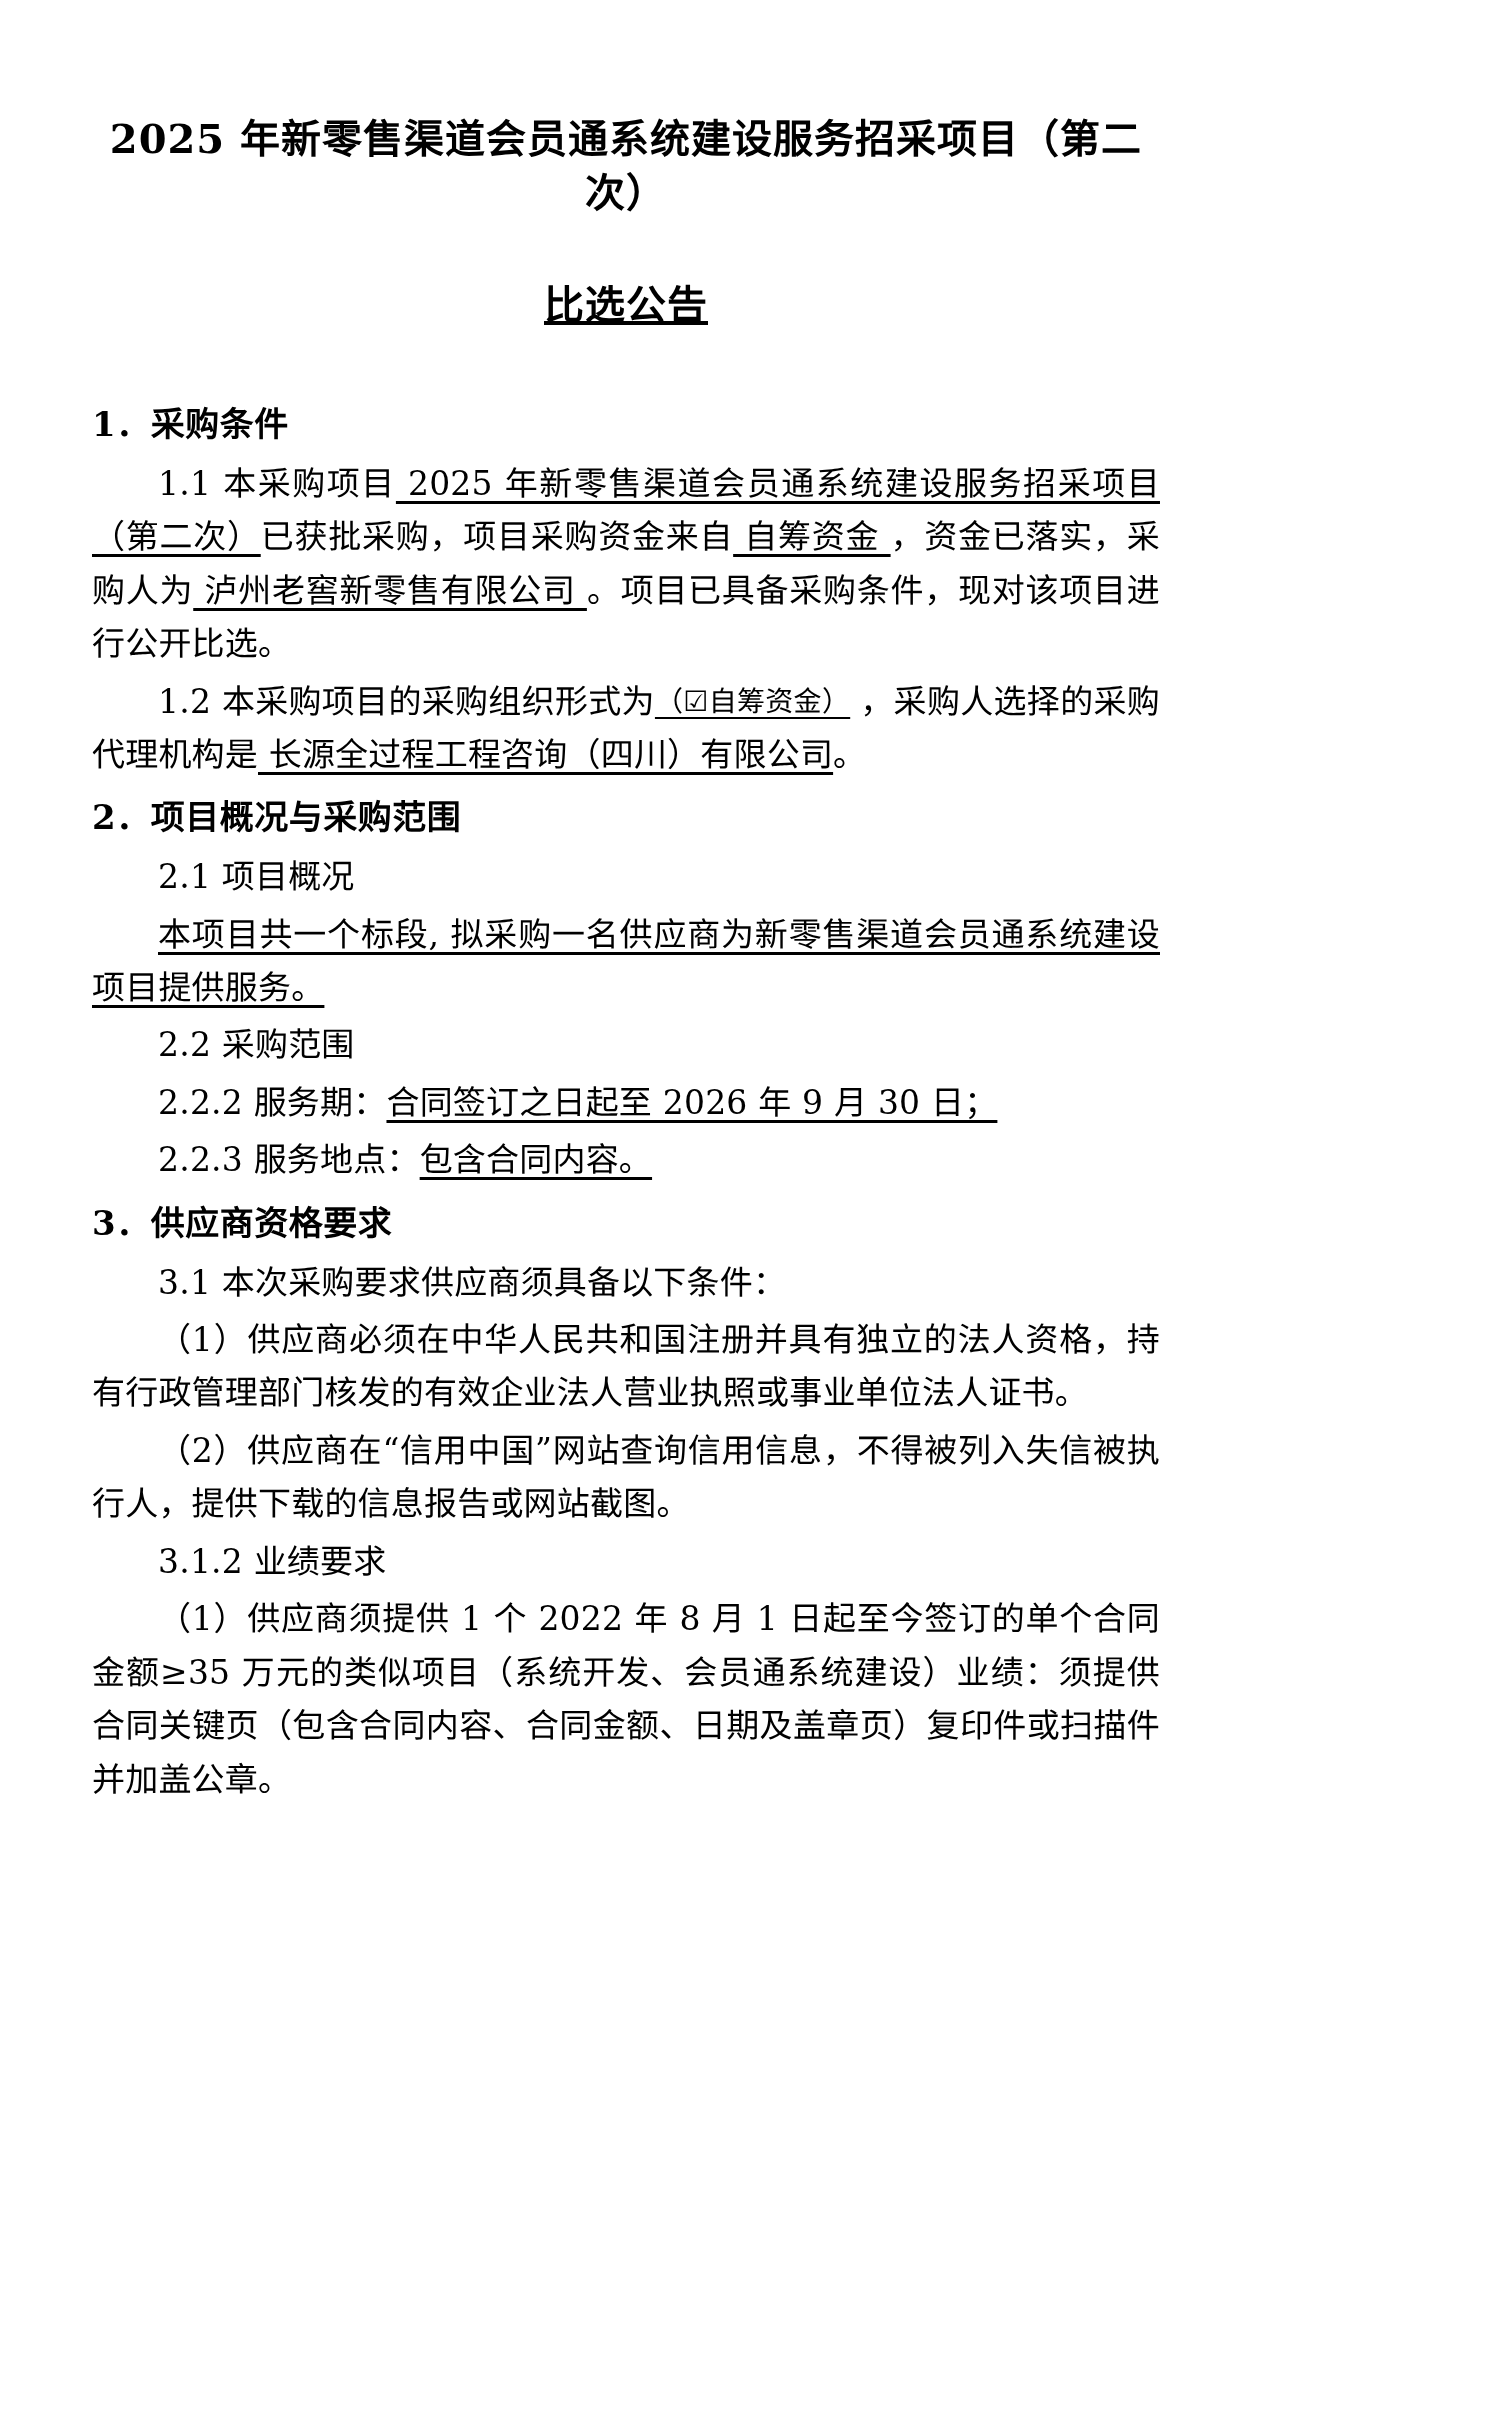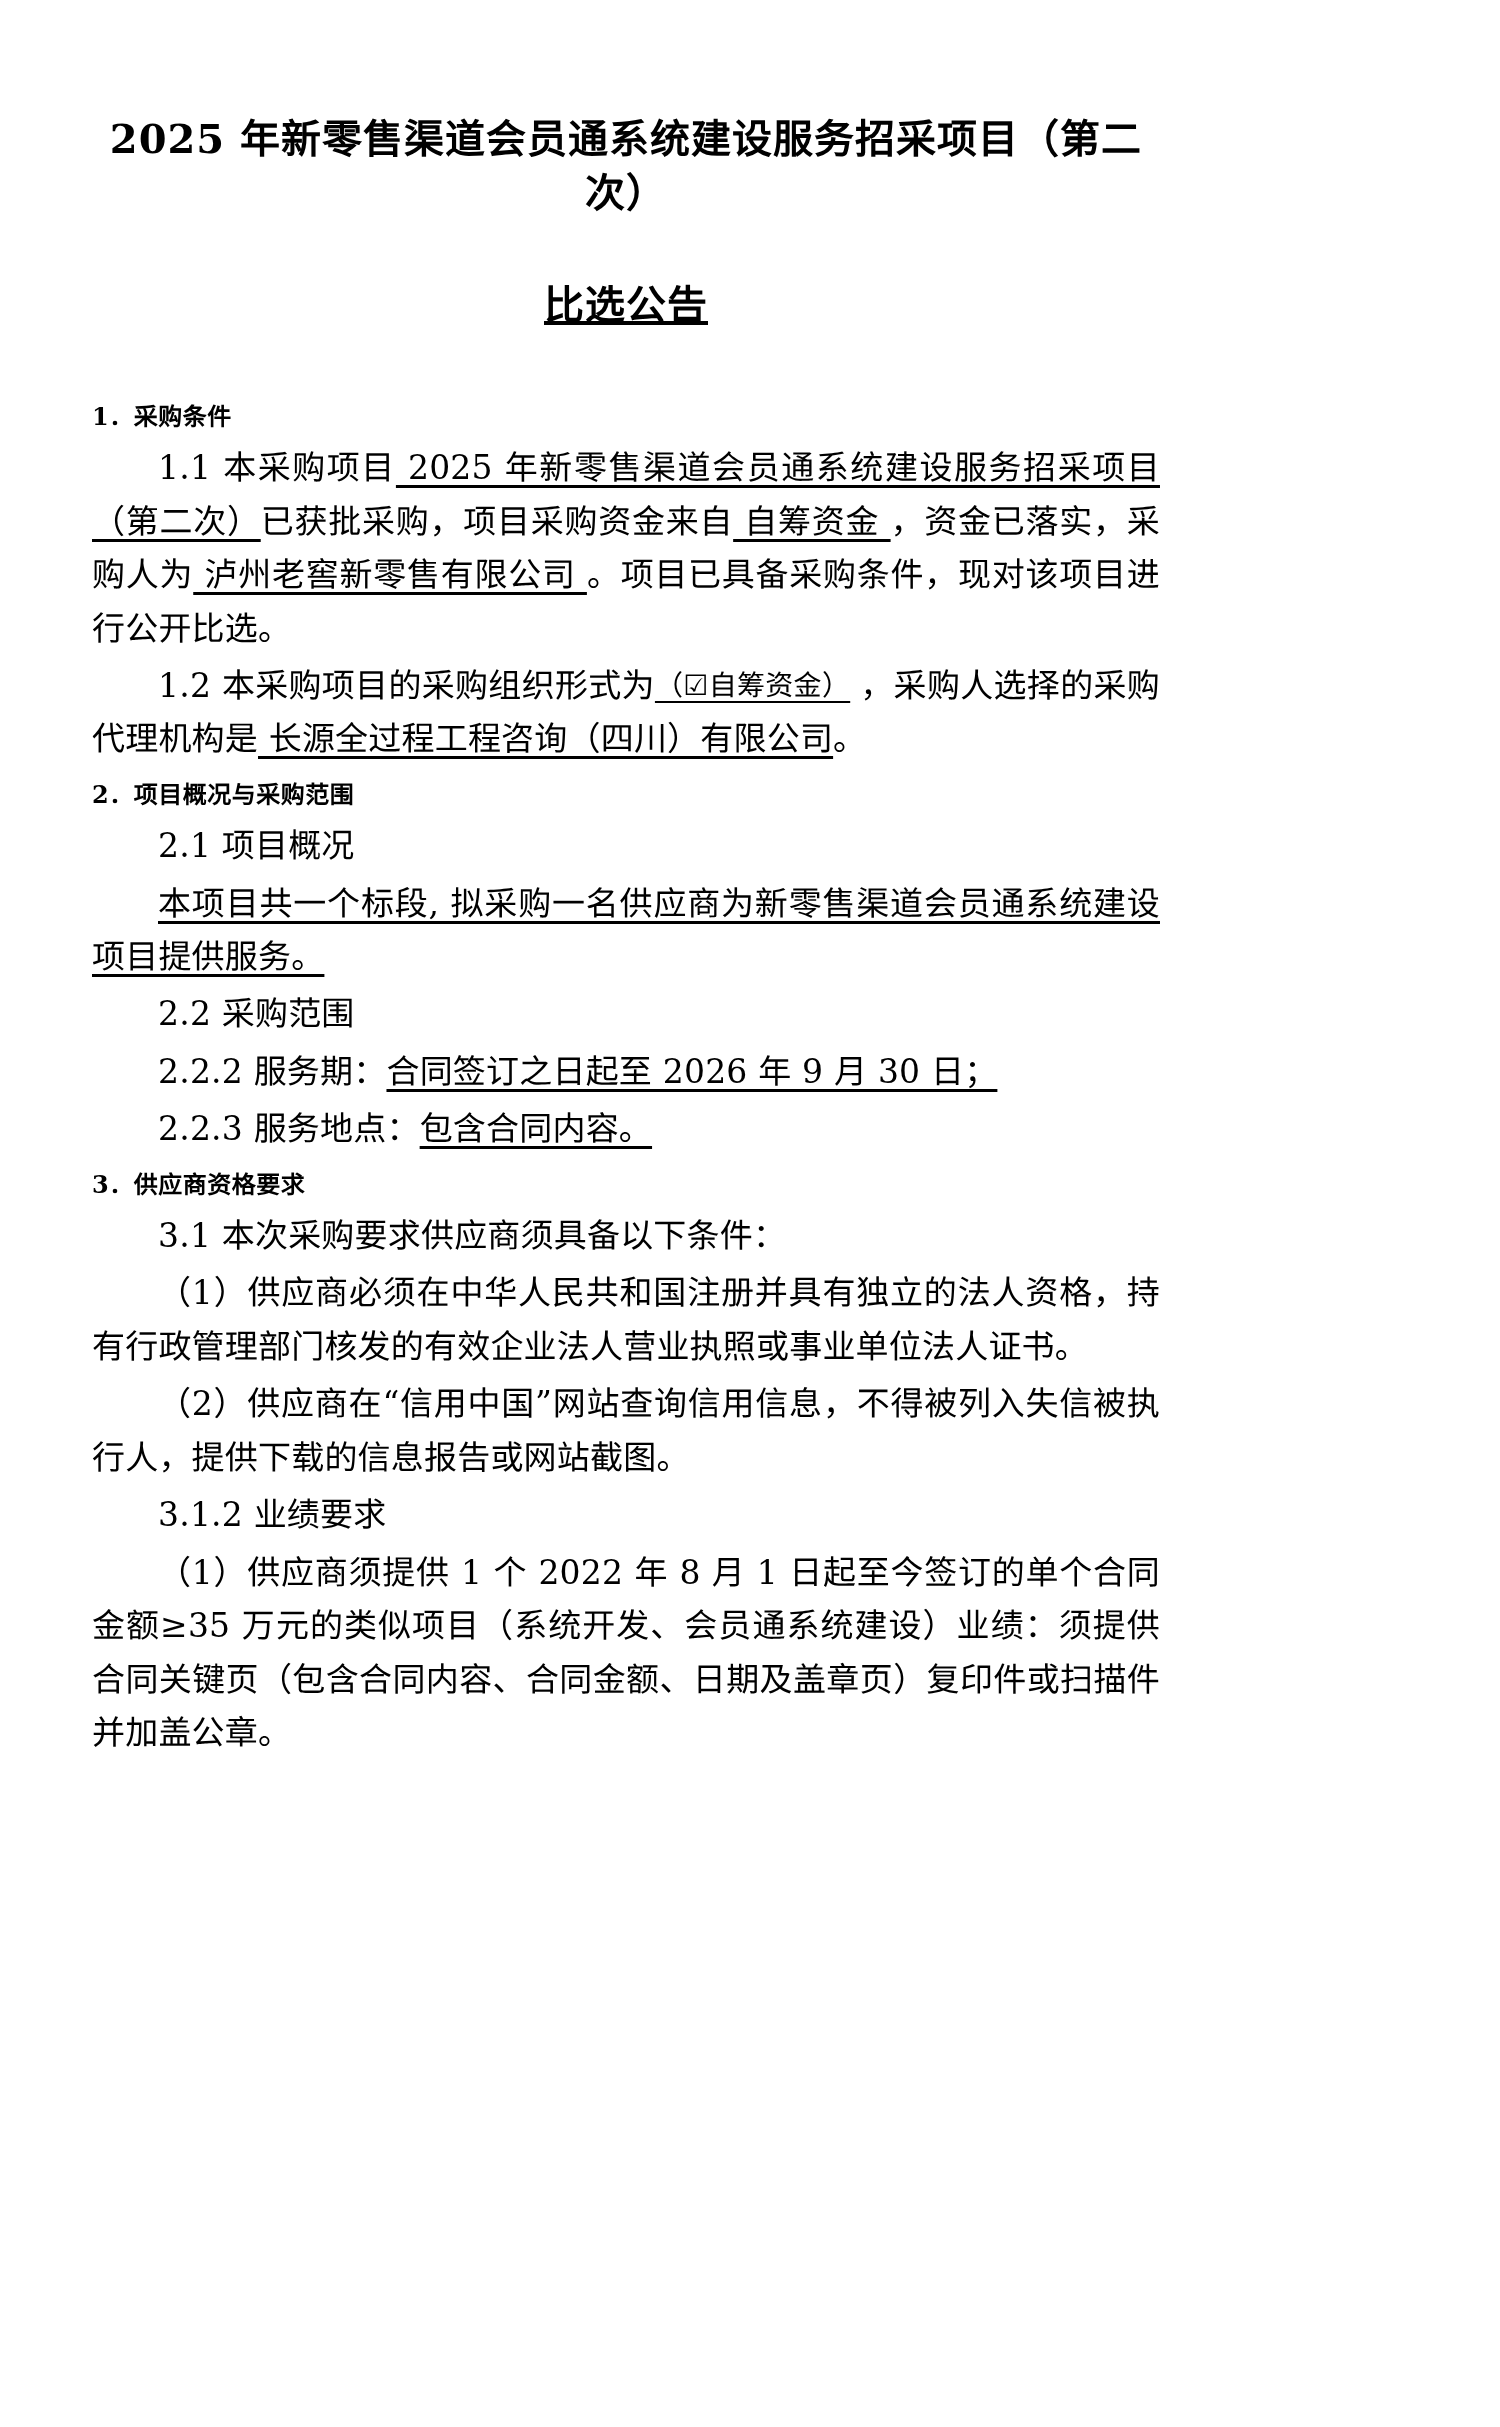--- a/index.html
+++ b/index.html
@@ -28,21 +28,21 @@
     letter-spacing: 1px;
   }
   .doc-title {
     margin: 0 0 58px 0;
   }
   .doc-subtitle {
     margin: 0 0 66px 0;
     text-decoration: underline;
   }
   h2.section {
-    font-size: 24px;
+    font-size: 34px;
     font-weight: bold;
     line-height: 1.55;
     margin: 10px 0 6px 0;
     letter-spacing: 0.5px;
   }
   p.para {
     font-size: 33px;
     line-height: 1.62;
     margin: 0 0 4px 0;
     text-align: justify;

